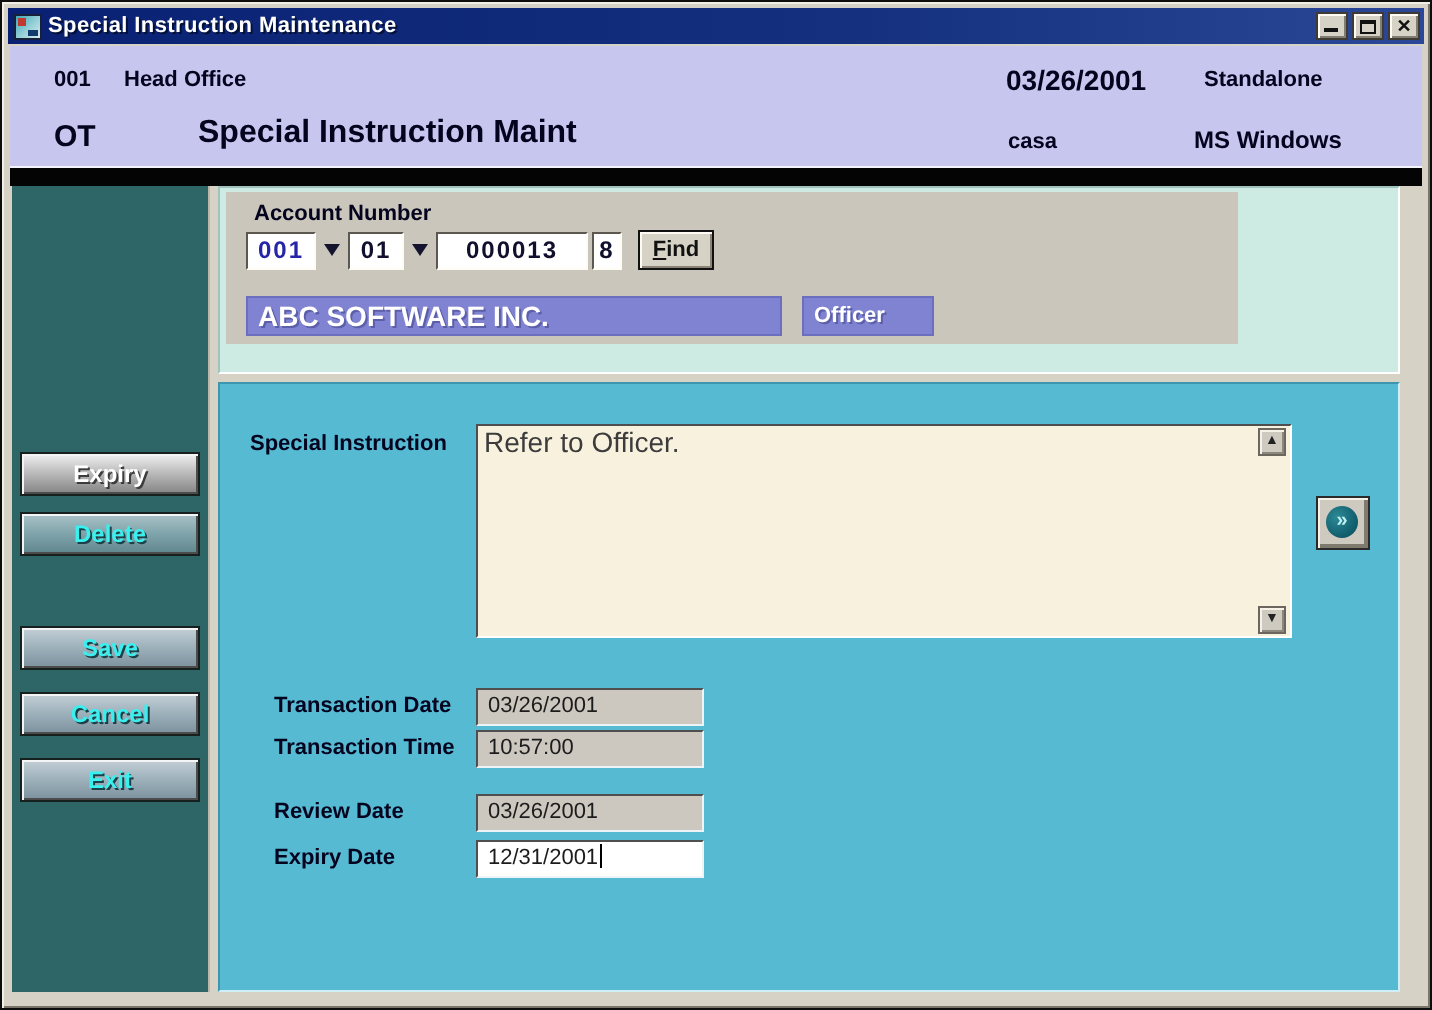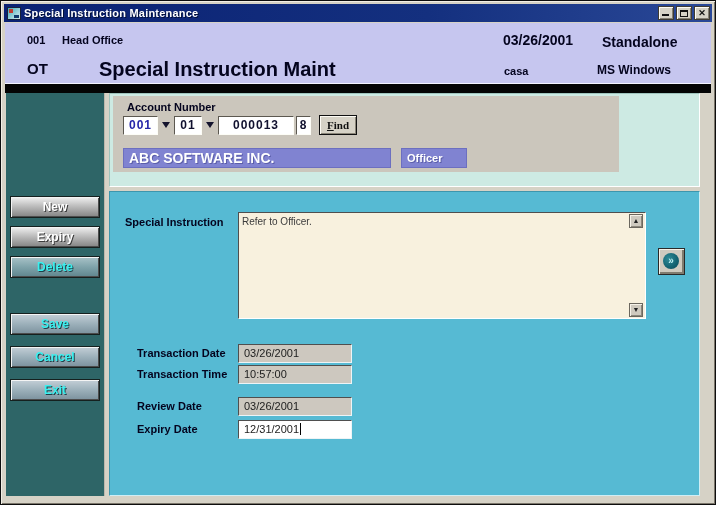--- a/index.html
+++ b/index.html
@@ -26,23 +26,23 @@
   .glyph-min { position:absolute; left:3px; bottom:3px; width:7px; height:2px; background:#111; }
   .glyph-max { position:absolute; left:3px; top:3px; width:8px; height:7px; border:1px solid #111; border-top-width:2px; }
 
   
   .header { position:absolute; left:4px; top:22px; right:4px; height:61px;
     background:#c6c6ef; border-bottom:1px solid #f4f4ff; }
   .header .t { position:absolute; color:#04041e; white-space:nowrap; }
   .h-branch-code { left:22px; top:11px; font-size:11px; font-weight:bold; }
   .h-branch-name { left:57px; top:11px; font-size:11px; font-weight:bold; }
   .h-module { left:22px; top:37px; font-size:15px; font-weight:bold; }
-  .h-screen { left:94px; top:35px; font-size:20px; font-weight:bold; }
+  .h-screen { left:94px; top:35px; font-size:16px; font-weight:bold; }
   .h-date { left:498px; top:9px; font-size:14px; font-weight:bold; }
-  .h-mode { left:597px; top:11px; font-size:14px; font-weight:bold; }
+  .h-mode { left:597px; top:11px; font-size:11px; font-weight:bold; }
   .h-user { left:499px; top:42px; font-size:11px; font-weight:bold; }
   .h-platform { left:592px; top:40px; font-size:12px; font-weight:bold; }
 
   .black-strip { position:absolute; left:4px; top:83px; right:4px; height:9px; background:#040404; }
 
   
   .bodyarea { position:absolute; left:4px; top:92px; right:4px; bottom:8px; background:#d6d2c6; }
 
   .sidebar { position:absolute; left:1px; top:0; width:99px; height:100%;
     background:#2e6567; border-right:1px solid #bcb8ac; }
@@ -68,38 +68,38 @@
   .acct-label { position:absolute; left:14px; top:5px; }
   .acct-row { position:absolute; left:10px; top:19px; height:20px; display:flex; align-items:center; }
   .acct-box { height:19px; background:#fff; border-top:1px solid #5c5850; border-left:1px solid #5c5850;
     border-bottom:1px solid #fdfdf6; border-right:1px solid #fdfdf6;
     font-size:12px; font-weight:bold; color:#10102e; text-align:center; line-height:17px; letter-spacing:1px; }
   .w-branch{width:35px; color:#2525a8;} .w-type{width:28px;} .w-number{width:76px;} .w-check{width:15px; margin-left:2px;}
   .drop-arrow { width:0; height:0; border-left:4px solid transparent; border-right:4px solid transparent;
     border-top:6px solid #14142e; margin:0 4px 0 4px; }
   .find-btn { margin-left:8px; width:38px; height:20px; background:#d6d2c6; border:1px solid #111;
     box-shadow: inset 1px 1px 0 #fdfbf4, inset -1px -1px 0 #8a8578;
-    font-size:11px; font-weight:bold; color:#111; text-align:center; line-height:18px; display:block;font-family:Liberation Serif, serif; }
+    font-size:11px; font-weight:bold; color:#111; text-align:center; line-height:18px; display:block; }
   .find-btn::first-letter { text-decoration:underline; }
   .name-bar { position:absolute; left:10px; top:52px; width:268px; height:20px; background:#8083d1;
     border:1px solid #6c6fc0; color:#ffffff; font-size:14px; font-weight:bold; line-height:18px;
     padding-left:5px; text-shadow:1px 1px 0 #5b5ea9; }
   .status-bar { position:absolute; left:288px; top:52px; width:66px; height:20px; background:#8083d1;
     border:1px solid #6c6fc0; color:#ffffff; font-size:11px; font-weight:bold; line-height:18px;
     padding-left:5px; text-shadow:1px 1px 0 #5b5ea9; }
 
   
   .panel-main { position:absolute; left:0; right:0; top:98px; bottom:0; background:#56bad3;
     border:1px solid #3d96ad; border-right-color:#cfeef5; border-bottom-color:#cfeef5; }
   .si-label { position:absolute; left:15px; top:24px; }
   .si-box { position:absolute; left:128px; top:20px; width:408px; height:107px; background:#f8f1de;
     border-top:1px solid #4f4f4f; border-left:1px solid #4f4f4f;
     border-bottom:1px solid #ffffff; border-right:1px solid #ffffff; }
   .si-text { position:absolute; left:3px; top:2px; right:18px; bottom:2px;
-    font-size:10px; color:#3c3c3c; line-height:13px; overflow:hidden; }
+    font-size:14px; color:#3c3c3c; line-height:13px; overflow:hidden; }
   .si-scroll { position:absolute; right:1px; top:1px; bottom:1px; width:15px; }
   .scroll-btn { position:absolute; left:0; width:14px; height:14px; background:#cfcabf;
     border:1px solid #6b675e; box-shadow: inset 1px 1px 0 #f6f2e8, inset -1px -1px 0 #8c877b;
     font-size:7px; line-height:12px; text-align:center; color:#222; }
   .sb-up{top:0} .sb-down{bottom:0}
 
   .more-btn { position:absolute; left:548px; top:56px; width:27px; height:27px; background:#cfcabf;
     border:1px solid #2a2a2a; box-shadow: inset 1px 1px 0 #f6f2e8, inset -2px -2px 0 #807b6f; }
   .more-icon { position:absolute; left:4px; top:4px; width:16px; height:16px; border-radius:50%;
     background:radial-gradient(circle at 35% 35%, #2e8a96 0%, #136271 60%, #0c4a57 100%);
@@ -147,21 +147,20 @@
     <span class="t h-mode">Standalone</span>
     <span class="t h-user">casa</span>
     <span class="t h-platform">MS Windows</span>
   </div>
 
   <div class="black-strip"></div>
 
   <div class="bodyarea">
 
     <div class="sidebar">
-      <div class="sbtn sbtn-gray b-new">New</div>
       <div class="sbtn sbtn-gray b-update">Expiry</div>
       <div class="sbtn sbtn-teal b-delete">Delete</div>
       <div class="sbtn sbtn-blue b-save">Save</div>
       <div class="sbtn sbtn-blue b-cancel">Cancel</div>
       <div class="sbtn sbtn-blue b-exit">Exit</div>
     </div>
 
     <div class="panels">
 
       <div class="panel-top">

